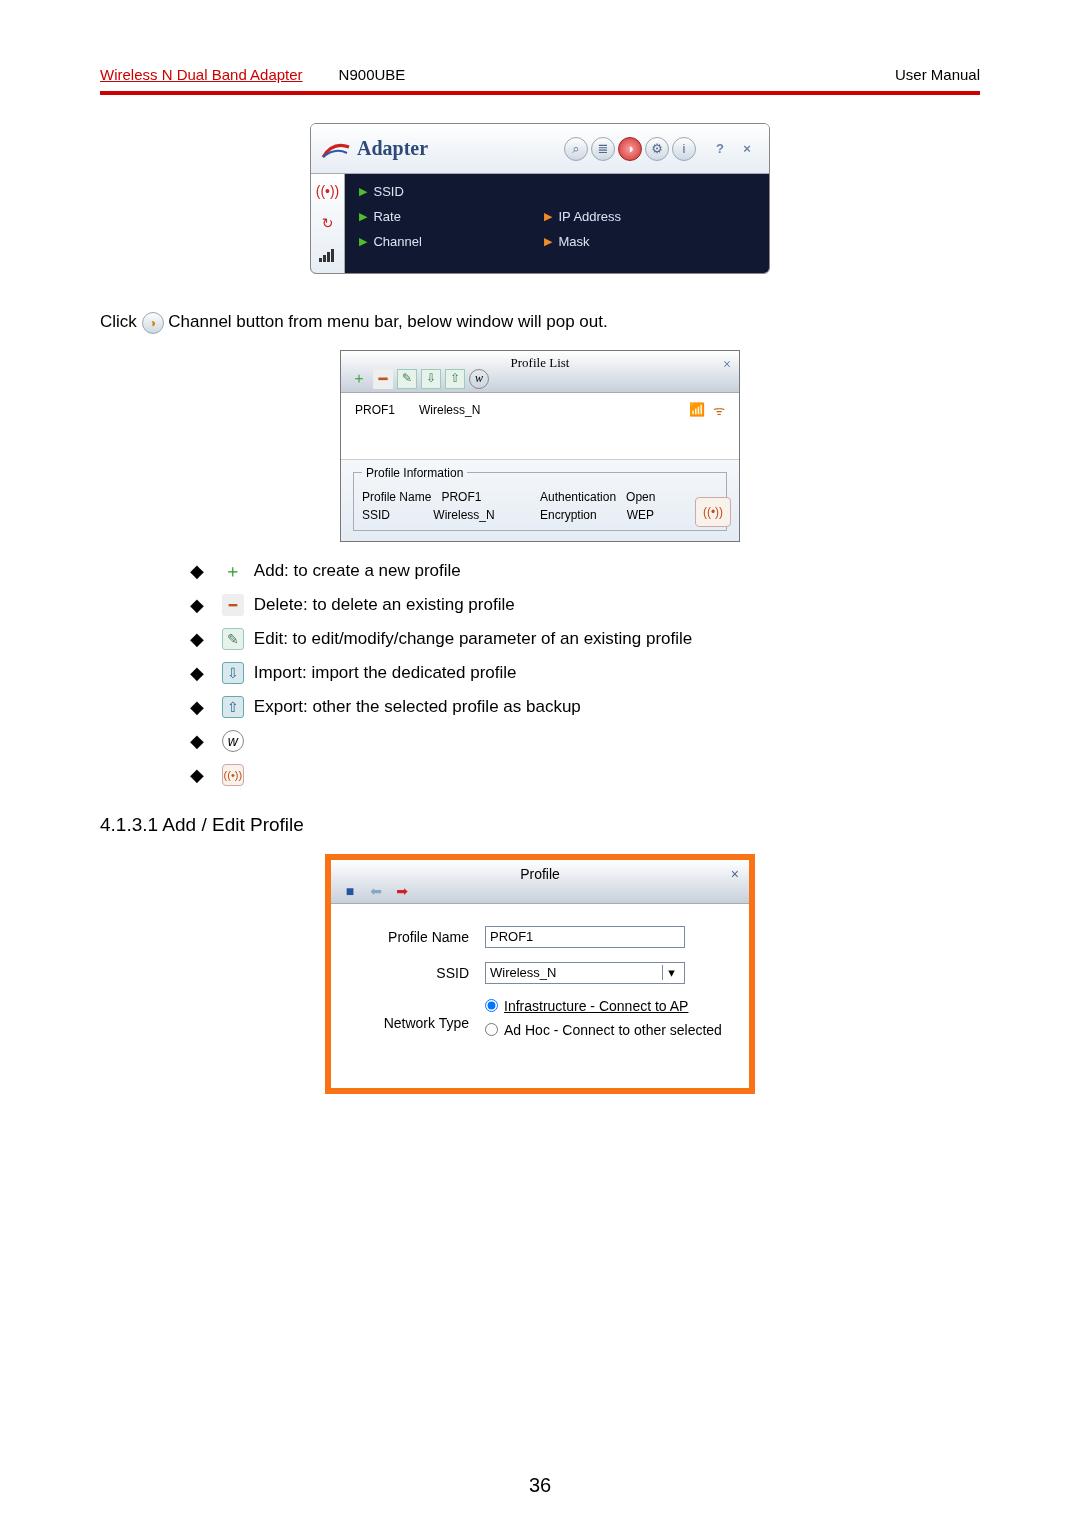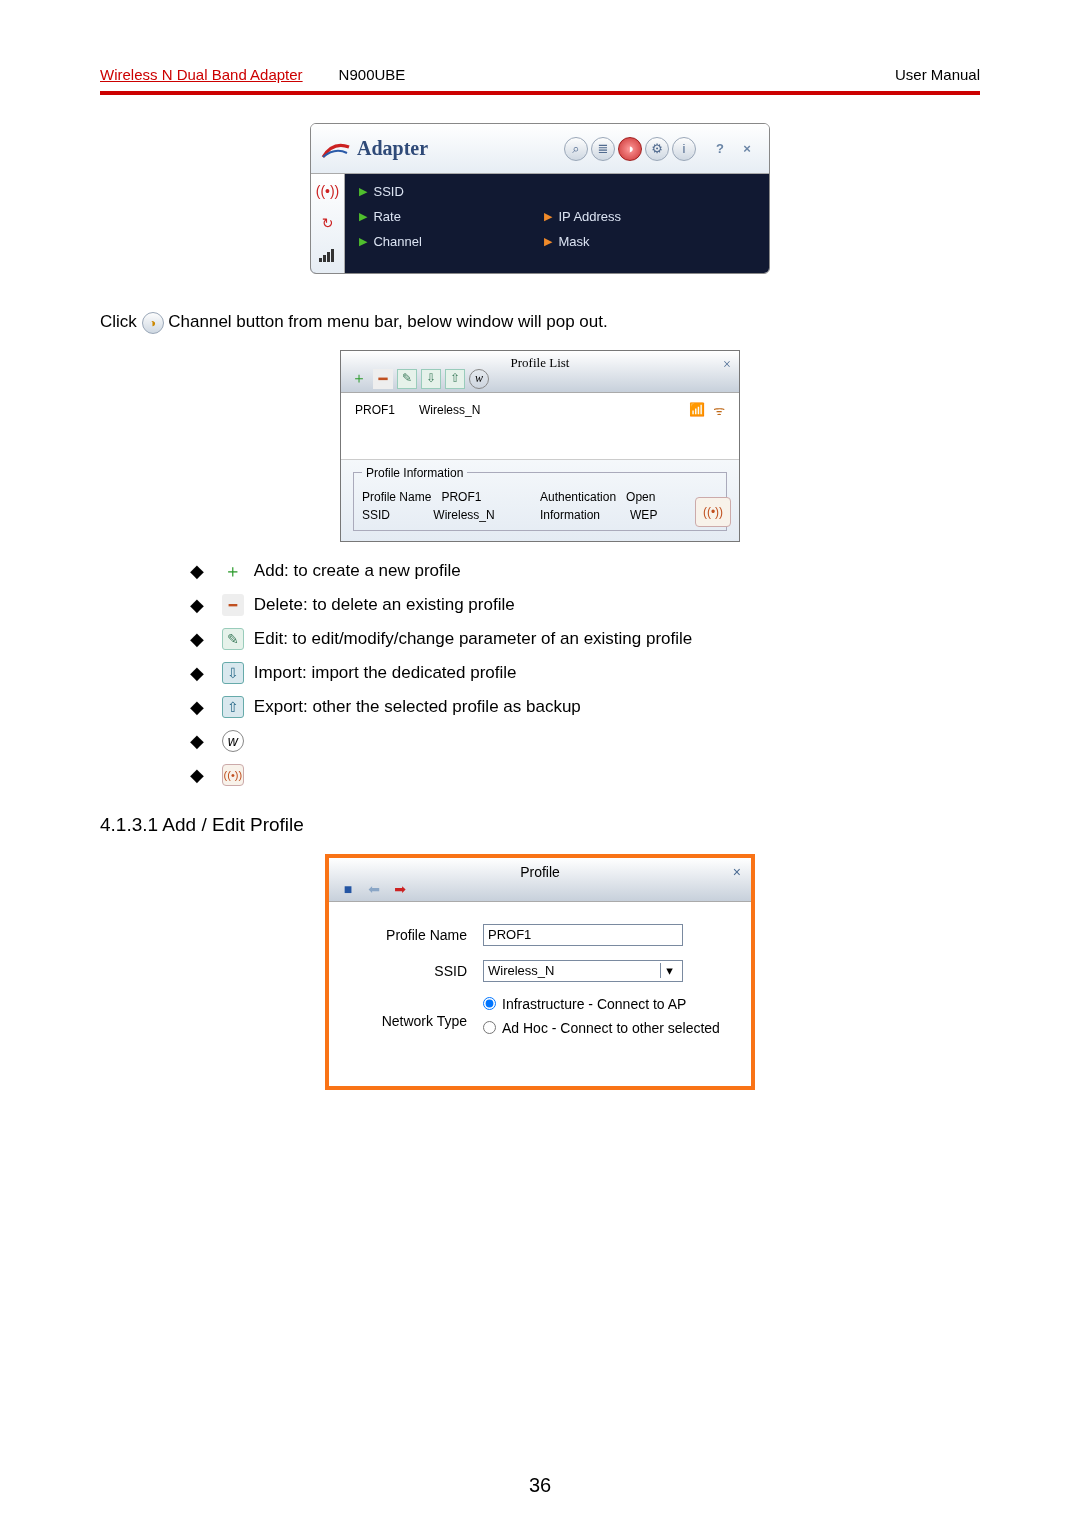--- a/index.html
+++ b/index.html
@@ -153,21 +153,21 @@
   .bl-icon.imp { border:1px solid #6aa; background:#d9e8ee; color:#2a6a8a;}
   .bl-icon.exp { border:1px solid #6aa; background:#d9e8ee; color:#2a6a8a;}
   .bl-icon.wps { border:1px solid #888; border-radius:11px; font-style:italic;}
   .bl-icon.act { border:1px solid #caa; background:#f8f2ea; color:#c05020; border-radius:4px; font-size:11px;}
   
   .section-heading { font-size:19px; margin: 28px 0 18px 0; }
   
   .edit-window {
     width: 430px;
     margin: 0 auto;
-    border: 4px solid #f97316;
+    border: 6px solid #f97316;
     background: #fff;
     font-size: 14px;
   }
   .ew-title {
     height: 44px;
     background: linear-gradient(#fff,#c7d0db);
     border-bottom: 1px solid #aaa;
     position:relative;
     display:flex; align-items:center; justify-content:center;
   }
@@ -302,21 +302,21 @@
     </div>
     <div class="pw-info">
       <fieldset>
         <legend>Profile Information</legend>
         <div class="pw-info-row mini">
           <span><span>Profile Name</span>&nbsp;&nbsp;&nbsp;<span>PROF1</span></span>
           <span><span>Authentication</span>&nbsp;&nbsp;&nbsp;<span>Open</span></span>
         </div>
         <div class="pw-info-row mini">
           <span><span>SSID</span>&nbsp;&nbsp;&nbsp;&nbsp;&nbsp;&nbsp;&nbsp;&nbsp;&nbsp;&nbsp;&nbsp;&nbsp;&nbsp;<span>Wireless_N</span></span>
-          <span><span>Information</span>&nbsp;&nbsp;&nbsp;&nbsp;&nbsp;&nbsp;&nbsp;&nbsp;&nbsp;<span>WEP</span></span>
+          <span><span>Encryption</span>&nbsp;&nbsp;&nbsp;&nbsp;&nbsp;&nbsp;&nbsp;&nbsp;&nbsp;<span>WEP</span></span>
         </div>
       </fieldset>
     </div>
     <div class="pw-activate">((•))</div>
   </div>
 
   <div class="bullet-list">
     <div class="bl-item">
         <span class="diam">◆</span>
         <span class="bl-icon add">＋</span>
@@ -376,21 +376,21 @@
             <span>Wireless_N</span>
             <span class="arrow">▾</span>
           </span>
         </div>
       </div>
       <div class="ew-row" style="align-items:center;">
         <div class="ew-label" style="padding-top:2px;">Network Type</div>
         <div class="ew-input">
           <label class="radio-row">
             <input type="radio" name="nt" checked="" style="">
-            <span style="">Infrastructure - Connect to AP</span>
+            <span style="text-decoration:underline;">Infrastructure - Connect to AP</span>
           </label>
           <label class="radio-row">
             <input type="radio" name="nt" style="">
             <span>Ad Hoc - Connect to other selected</span>
           </label>
         </div>
       </div>
     </div>
   </div>
 

